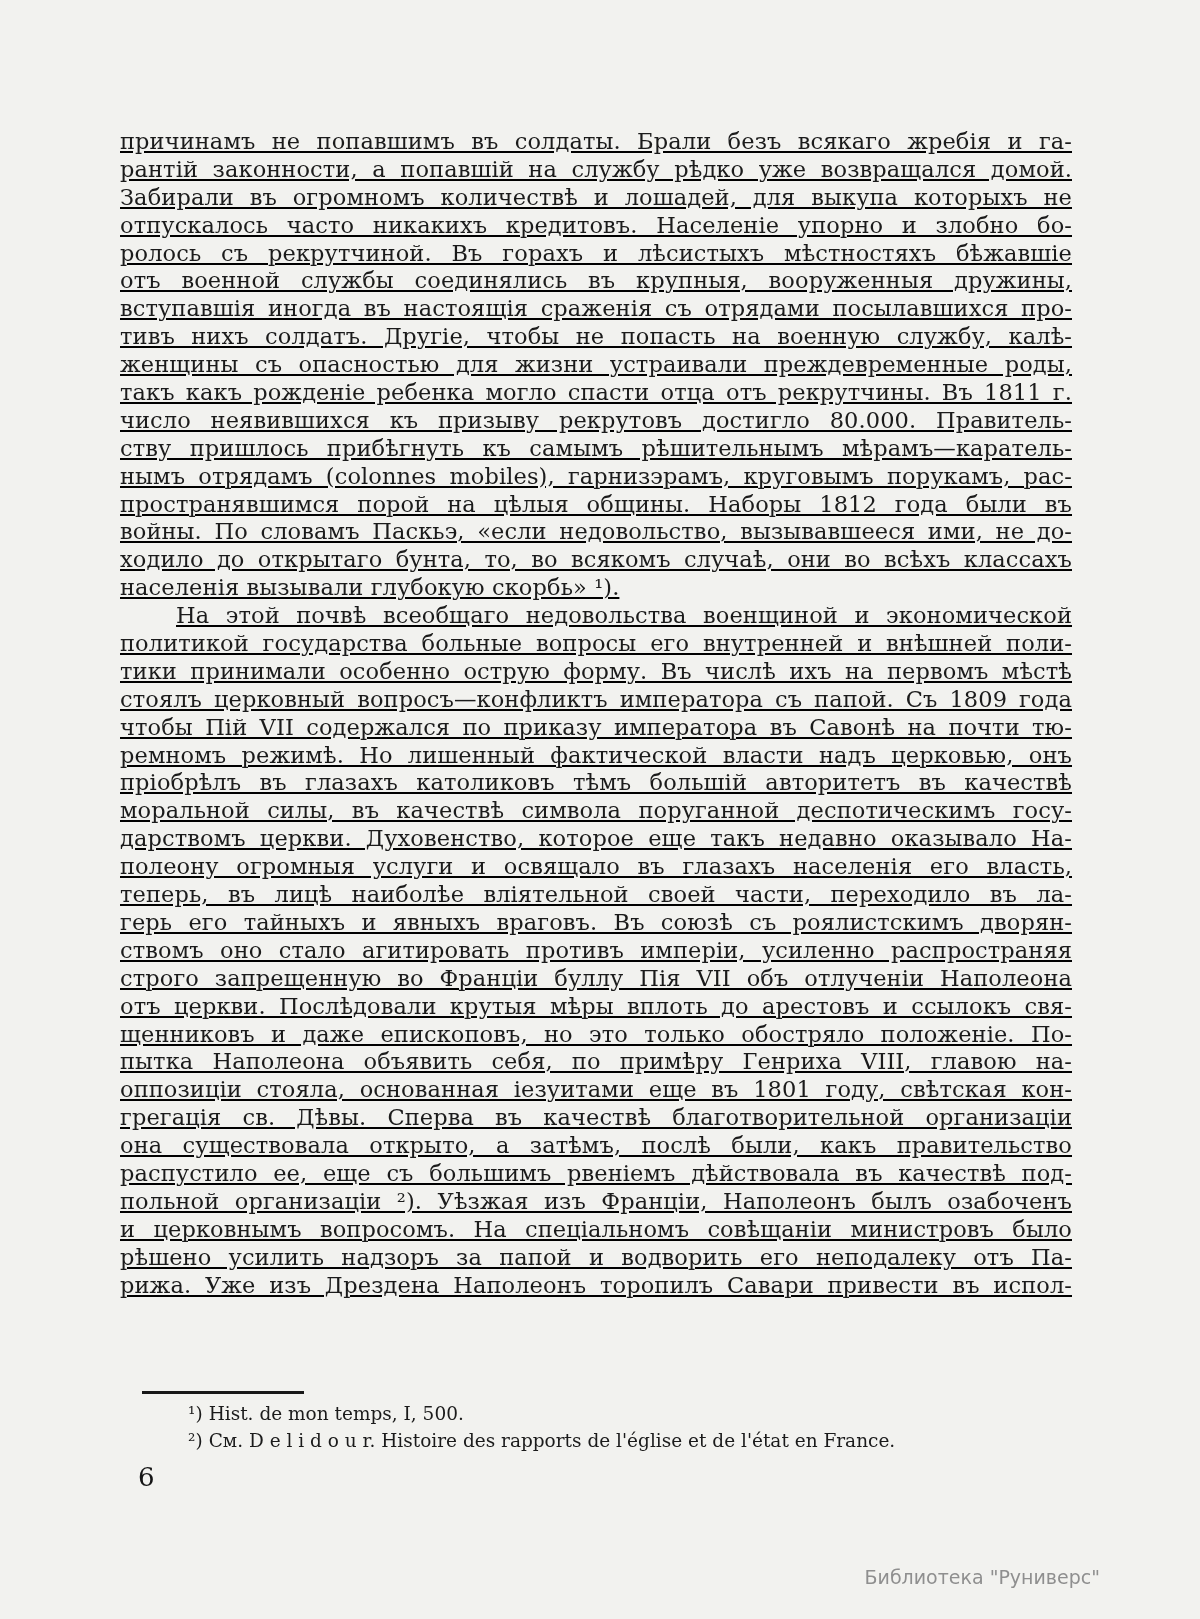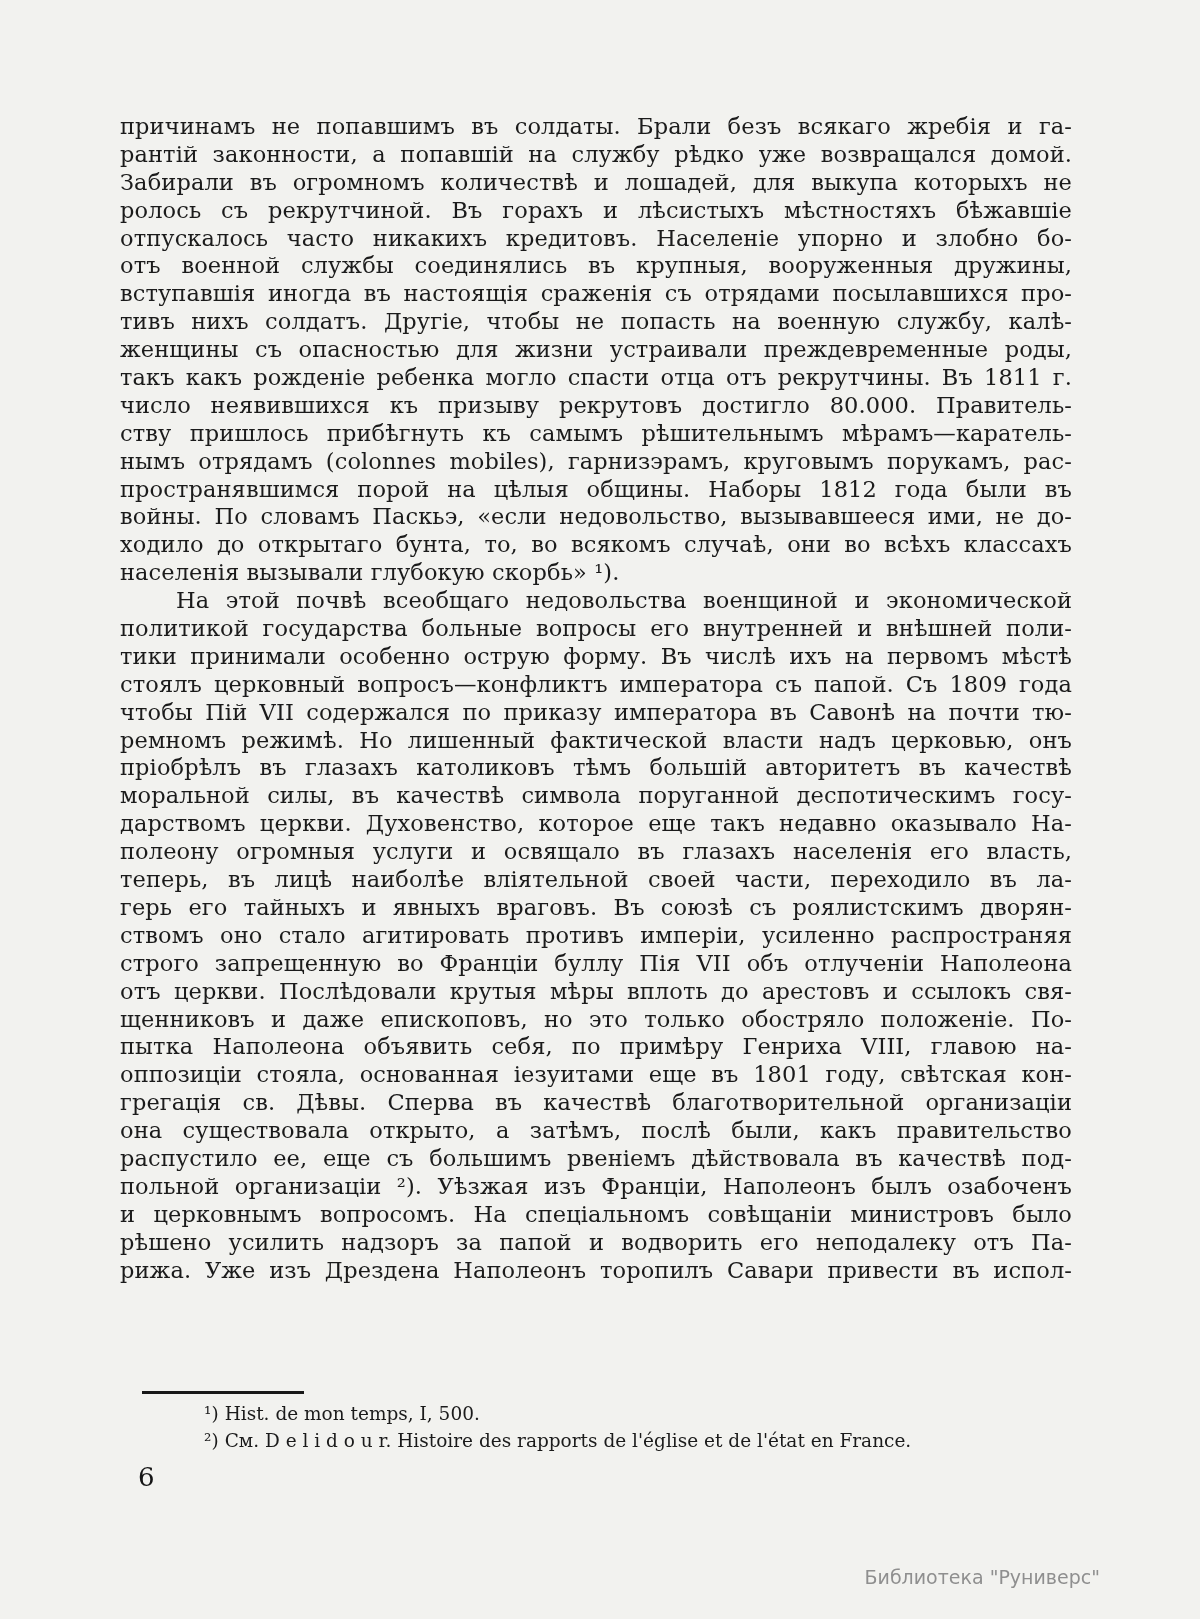--- a/index.html
+++ b/index.html
@@ -11,22 +11,23 @@
     overflow: hidden;
     font-family: "DejaVu Serif", "Liberation Serif", serif;
   }
   .page {
     position: absolute;
     inset: 0;
   }
   .body-text {
     position: absolute;
     left: 120px;
-    top: 113px;
+    top: 128px;
     width: 952px;
+    text-decoration: underline;
   }
   .line {
     height: 27.9px;
     line-height: 27.9px;
     font-size: 22.5px;
     color: #1b1b1b;
     text-align: justify;
     text-align-last: justify;
     white-space: nowrap;
     letter-spacing: 0.1px;
@@ -40,21 +41,21 @@
   .footnote-rule {
     position: absolute;
     left: 142px;
     top: 1391px;
     width: 162px;
     height: 3px;
     background: #181818;
   }
   .footnotes {
     position: absolute;
-    left: 204px;
+    left: 188px;
     top: 1401px;
     width: 800px;
   }
   .footnote {
     font-size: 18.5px;
     line-height: 26.5px;
     color: #1b1b1b;
   }
   .fn-label {
     padding-right: 6px;
@@ -76,22 +77,22 @@
   }
 </style>
 </head>
 <body>
 
 <div class="page">
   <div class="body-text" id="body-text">
       <div class="line">причинамъ не попавшимъ въ солдаты. Брали безъ всякаго жребія и га-</div>
       <div class="line">рантій законности, а попавшій на службу рѣдко уже возвращался домой.</div>
       <div class="line">Забирали въ огромномъ количествѣ и лошадей, для выкупа которыхъ не</div>
+      <div class="line">отпускалось часто никакихъ кредитовъ. Населеніе упорно и злобно бо-</div>
       <div class="line">ролось съ рекрутчиной. Въ горахъ и лѣсистыхъ мѣстностяхъ бѣжавшіе</div>
-      <div class="line">отпускалось часто никакихъ кредитовъ. Населеніе упорно и злобно бо-</div>
       <div class="line">отъ военной службы соединялись въ крупныя, вооруженныя дружины,</div>
       <div class="line">вступавшія иногда въ настоящія сраженія съ отрядами посылавшихся про-</div>
       <div class="line">тивъ нихъ солдатъ. Другіе, чтобы не попасть на военную службу, калѣ-</div>
       <div class="line">женщины съ опасностью для жизни устраивали преждевременные роды,</div>
       <div class="line">такъ какъ рожденіе ребенка могло спасти отца отъ рекрутчины. Въ 1811 г.</div>
       <div class="line">число неявившихся къ призыву рекрутовъ достигло 80.000. Правитель-</div>
       <div class="line">ству пришлось прибѣгнуть къ самымъ рѣшительнымъ мѣрамъ—каратель-</div>
       <div class="line">нымъ отрядамъ (colonnes mobiles), гарнизэрамъ, круговымъ порукамъ, рас-</div>
       <div class="line">пространявшимся порой на цѣлыя общины. Наборы 1812 года были въ</div>
       <div class="line">войны. По словамъ Паскьэ, «если недовольство, вызывавшееся ими, не до-</div>

